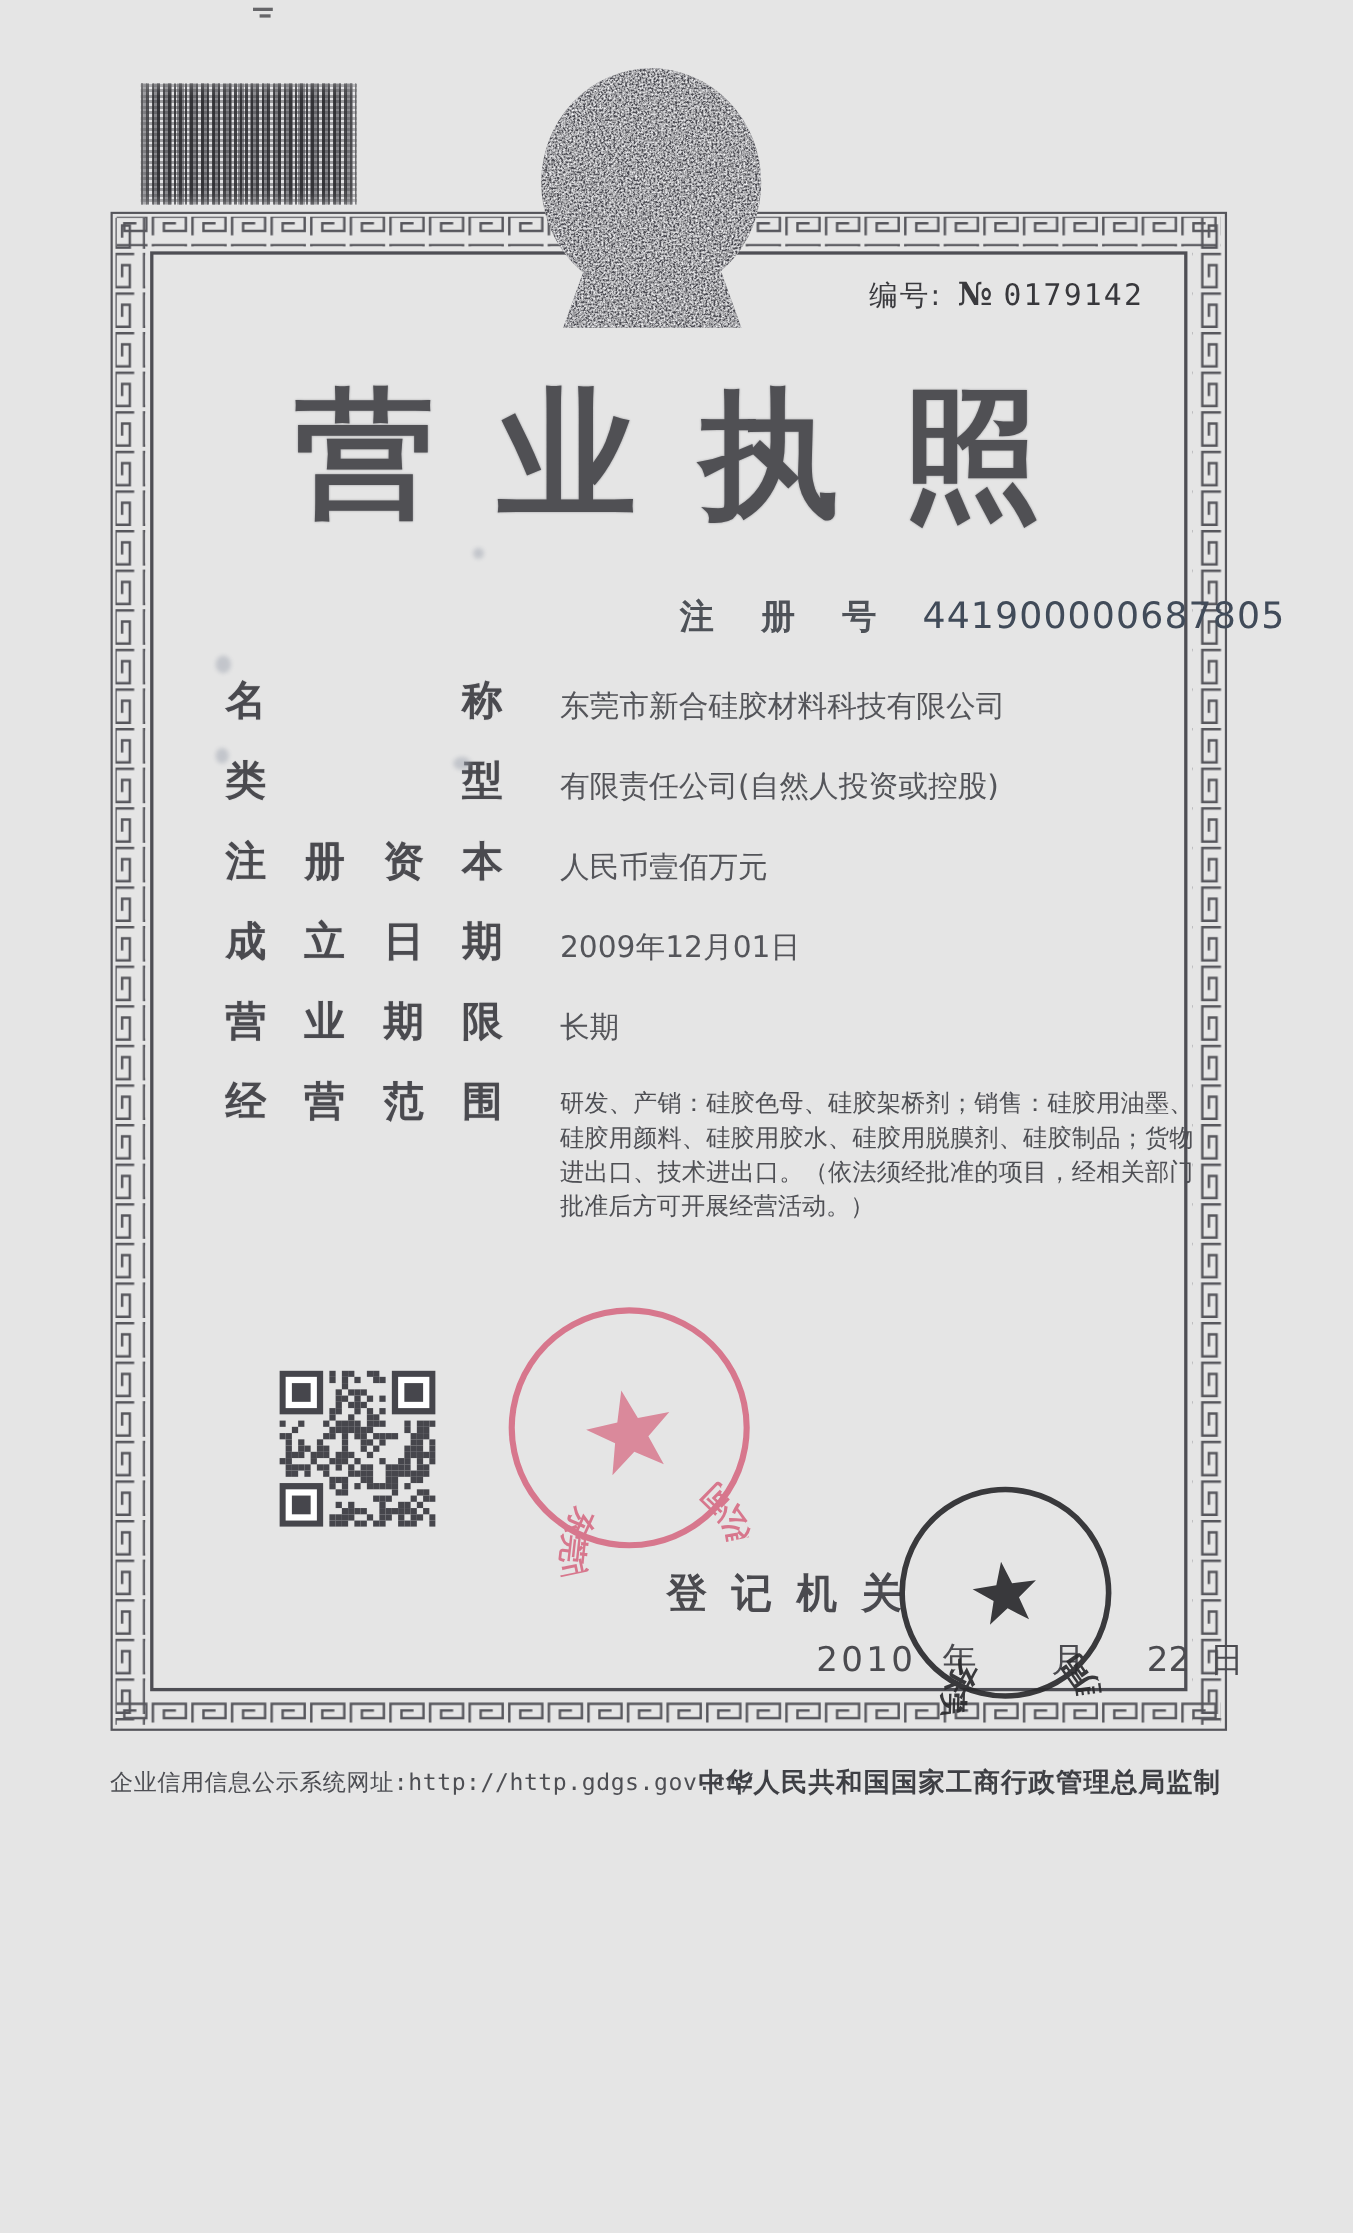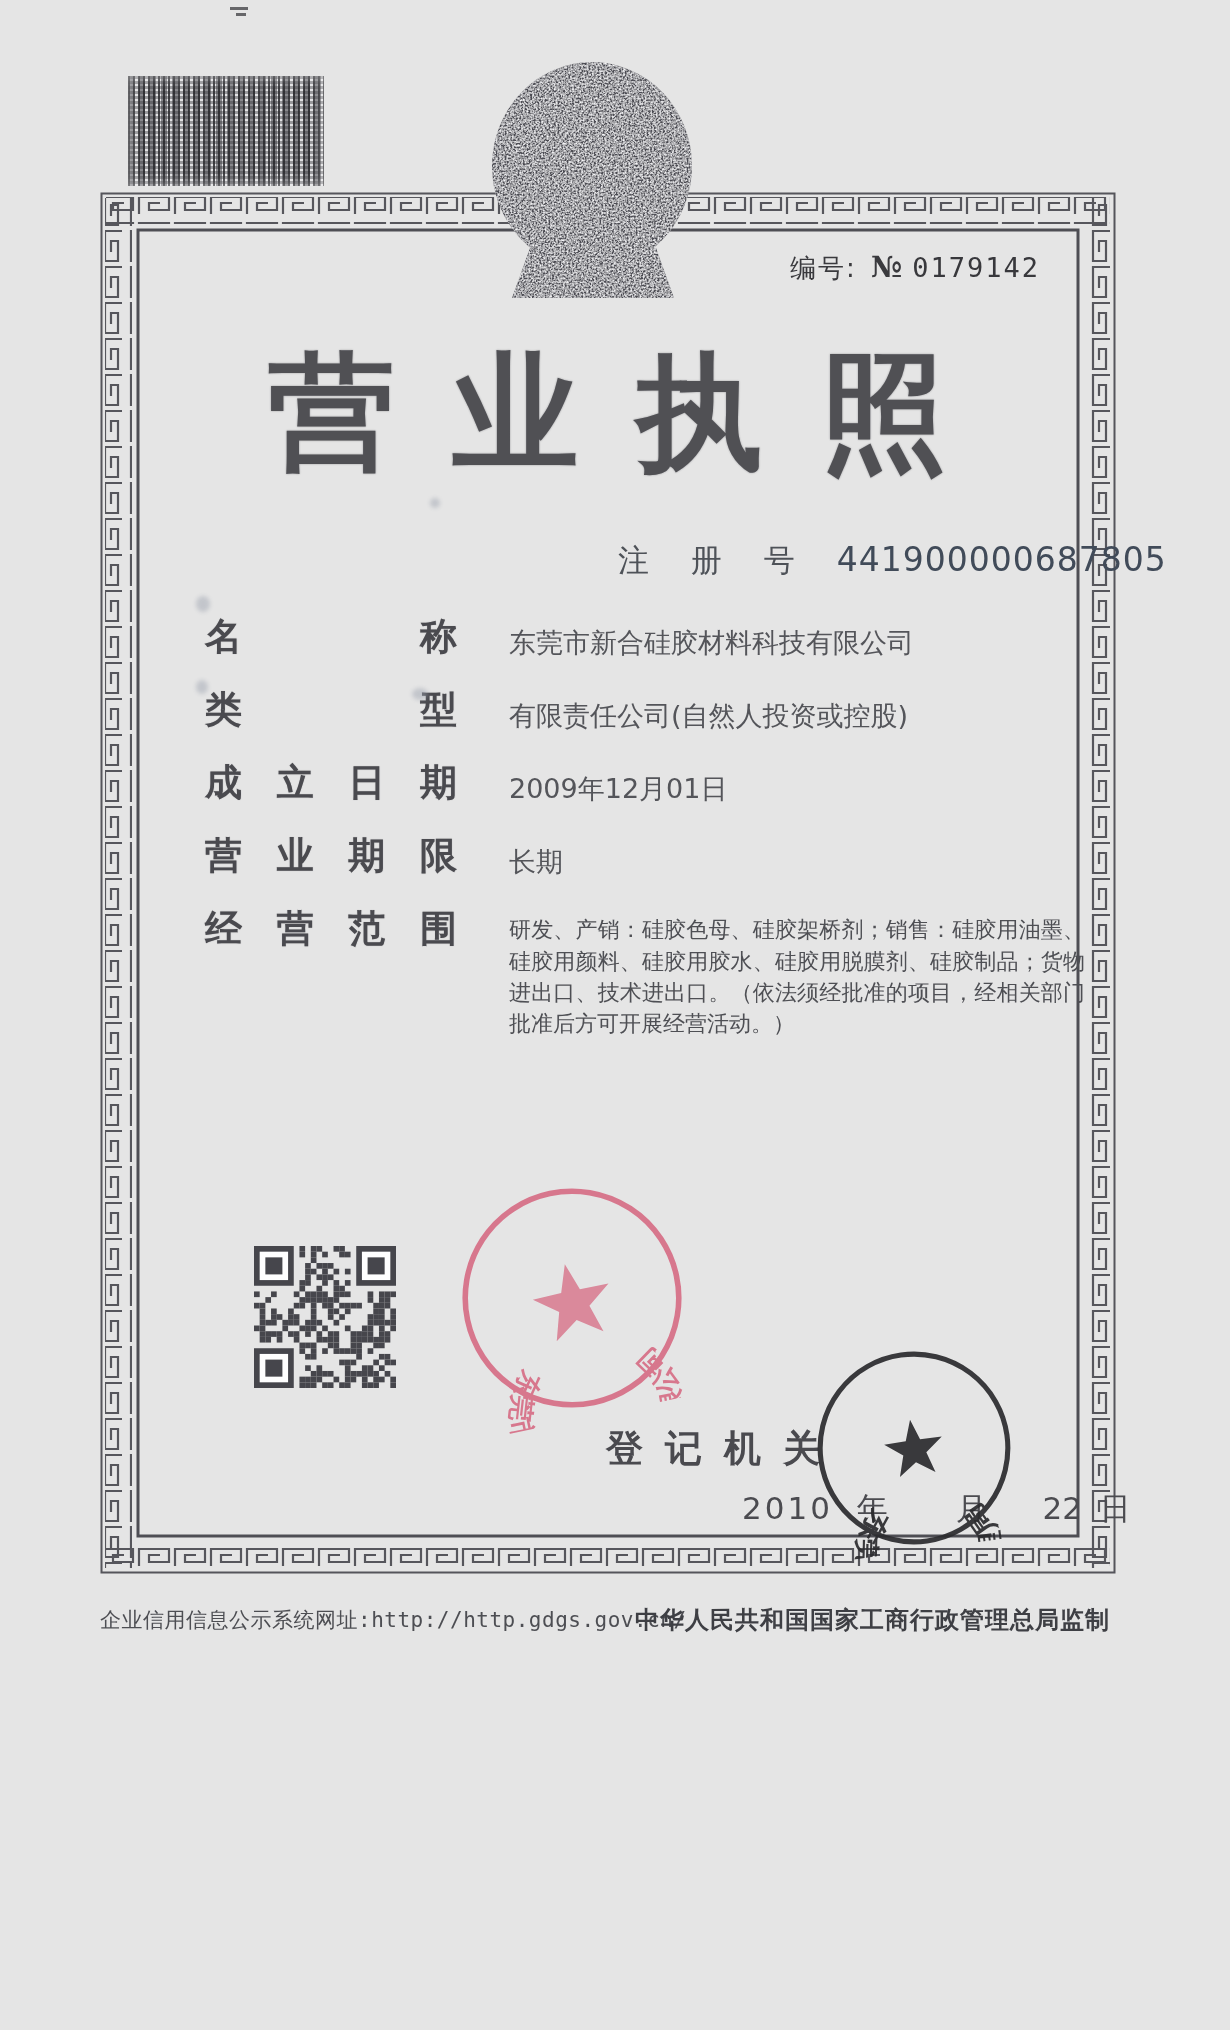--- a/index.html
+++ b/index.html
@@ -34,21 +34,21 @@
   .serial .no-symbol{font-family:"DejaVu Serif",serif;font-weight:bold;font-size:29px;padding:0 8px 0 14px;}
   .serial .no-digits{font-family:"DejaVu Sans Mono",monospace;font-size:27px;color:#38383c;}
 
   
   .title{top:330px;left:115px;width:985px;text-align:center;font-size:126px;font-weight:900;
          color:#45454a;letter-spacing:58px;text-indent:58px;text-shadow:0 0 2px rgba(70,70,75,.55);
          opacity:.93;white-space:nowrap;}
 
   
   .regno{top:540px;left:618px;font-size:31px;color:#4b5058;white-space:nowrap;}
-  .regno .lbl{letter-spacing:16px;color:#4e5258;margin-right:26px;font-weight:400;margin-top:44px;}
+  .regno .lbl{letter-spacing:16px;color:#4e5258;margin-right:26px;font-weight:700;margin-top:44px;}
   .regno .val{font-size:33px;color:#414b59;letter-spacing:1px;}
 
   
   .rows{top:618px;left:205px;width:880px;}
   .row{display:flex;margin-bottom:31px;align-items:flex-start;}
   .row .label{width:252px;flex:0 0 252px;font-size:37px;font-weight:700;color:#4a4a4f;
               text-align:justify;text-align-last:justify;line-height:1.05;
               text-shadow:0 0 1px rgba(74,74,80,.4);}
   .row .value{margin-left:52px;font-size:27px;color:#54555a;padding-top:7px;line-height:1.3;}
   .row.scope .value{font-size:22px;width:608px;color:#4e4f54;padding-top:4px;line-height:1.42;
@@ -145,20 +145,24 @@
   </div>
 
   <div class="abs rows">
     <div class="row">
       <span class="label">名称</span>
       <span class="value">东莞市新合硅胶材料科技有限公司</span>
     </div>
     <div class="row">
       <span class="label">类型</span>
       <span class="value">有限责任公司(自然人投资或控股)</span>
+    </div>
+    <div class="row">
+      <span class="label">注册资本</span>
+      <span class="value">人民币壹佰万元</span>
     </div>
     <div class="row">
       <span class="label">成立日期</span>
       <span class="value">2009年12月01日</span>
     </div>
     <div class="row">
       <span class="label">营业期限</span>
       <span class="value">长期</span>
     </div>
     <div class="row scope">

